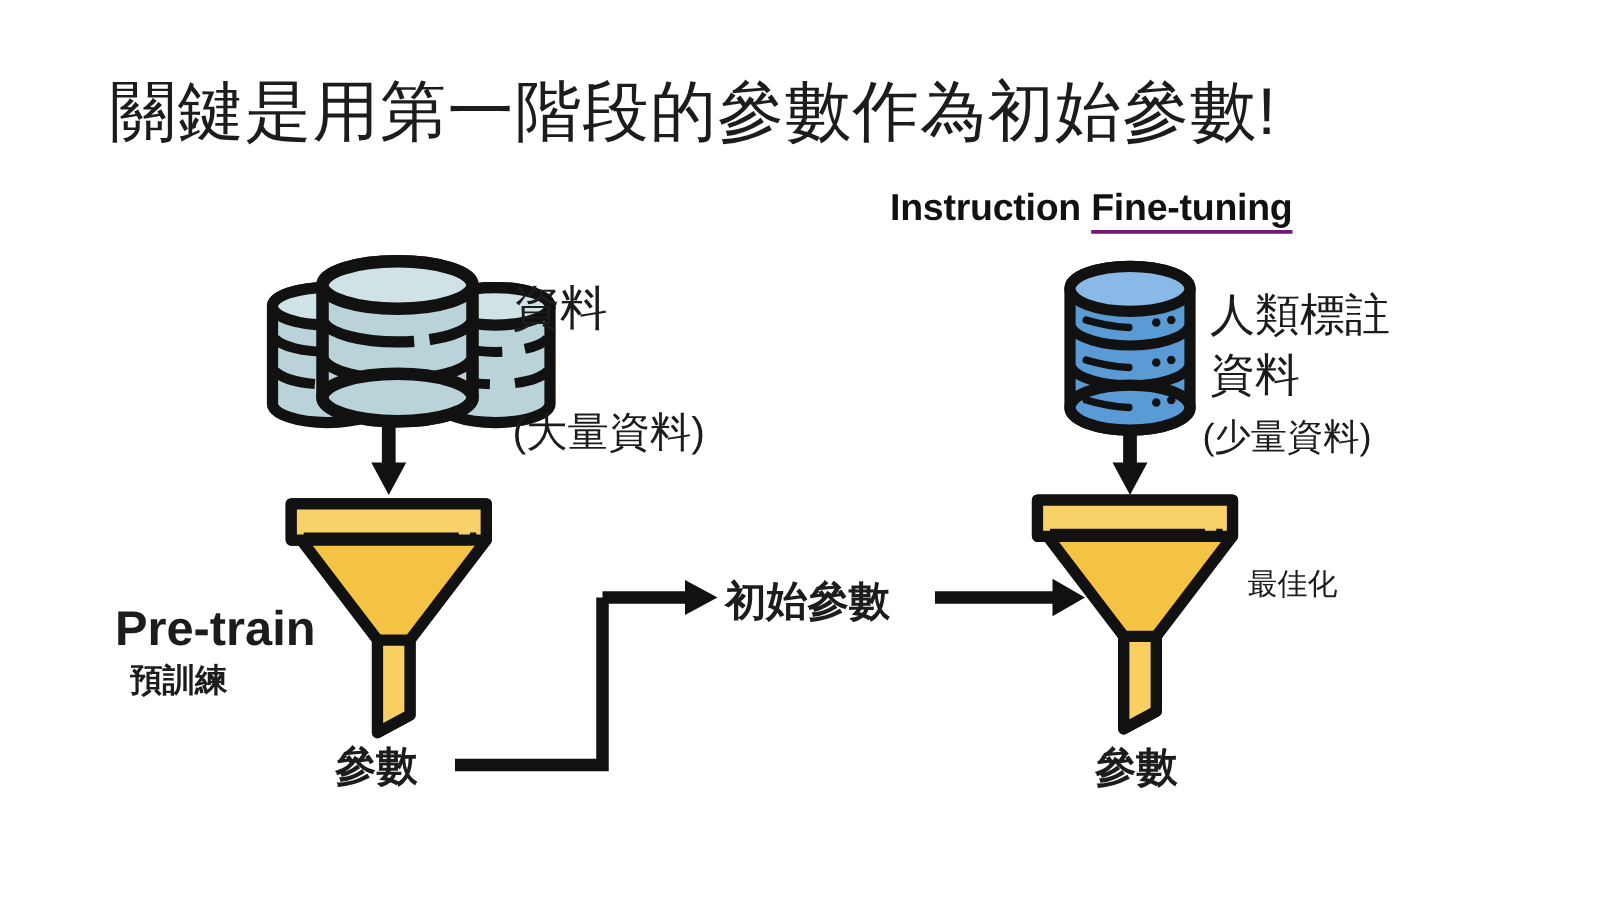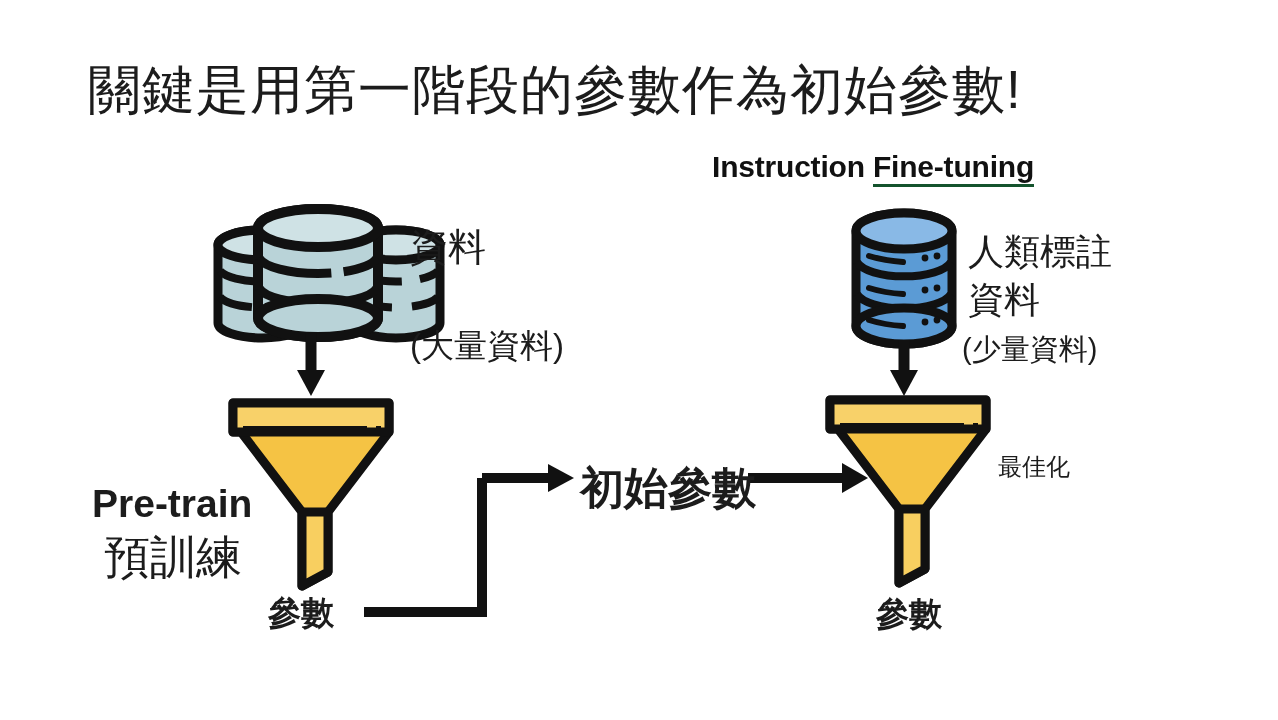--- a/index.html
+++ b/index.html
@@ -40,21 +40,21 @@
     left: 712px;
     top: 150px;
     font-size: 30px;
     font-weight: bold;
     color: #111111;
     white-space: nowrap;
     letter-spacing: -0.2px;
   }
   .subtitle .plain { }
   .subtitle .emph {
-    border-bottom: 3px solid #14532d;
+    border-bottom: 3px solid #701a75;
     position: relative;
     padding-bottom: 1px;
   }
 
   
   .lbl {
     position: absolute;
     white-space: nowrap;
     color: #1c1c1c;
   }
@@ -77,38 +77,38 @@
     left: 962px; top: 330px;
     font-size: 29px;
   }
   .lbl-pretrain-en {
     left: 92px; top: 482px;
     font-size: 39px;
     font-weight: bold;
   }
   .lbl-pretrain-zh {
     left: 104px; top: 527px;
-    font-size: 46px;
-    font-weight: normal;
+    font-size: 26px;
+    font-weight: bold;
   }
   .lbl-params-left {
     left: 268px; top: 591px;
     font-size: 33px;
     font-weight: bold;
   }
   .lbl-gpt {
     left: 172px; top: 641px;
     font-size: 36px;
     font-weight: bold;
     color: #fa0000;
     letter-spacing: 0.4px;
   }
   .lbl-init-params {
     left: 580px; top: 459px;
-    font-size: 44px;
+    font-size: 33px;
     font-weight: bold;
   }
   .lbl-optimize {
     left: 998px; top: 451px;
     font-size: 24px;
   }
   .lbl-params-right {
     left: 876px; top: 592px;
     font-size: 33px;
     font-weight: bold;

